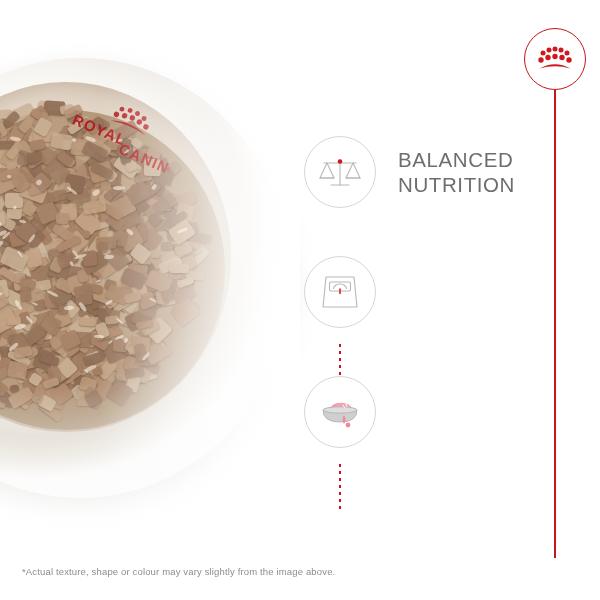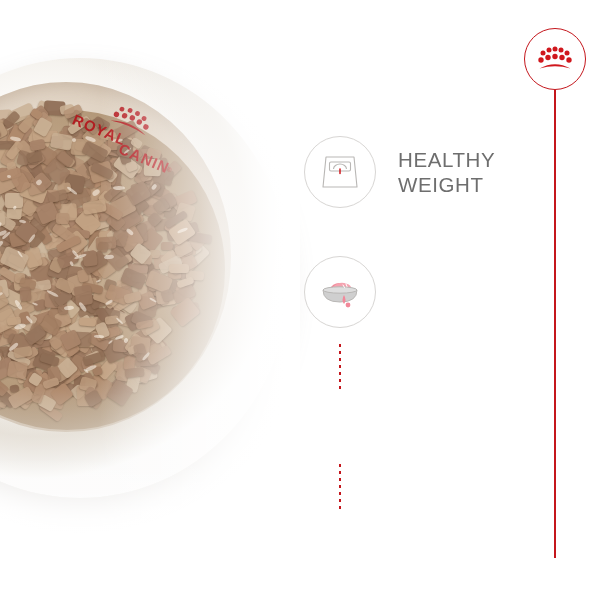--- a/index.html
+++ b/index.html
@@ -973,34 +973,50 @@
       </svg>
     </div>
   </div>
   <div id="brand-stem"></div>
 
   <div id="features">
 
     <div class="connector c1"></div>
     <div class="connector c2"></div>
 
+    <div class="feature-row">
+      <div class="feature-icon">
+        <svg width="44" height="40" viewBox="0 0 44 40">
+          <g stroke="#b9b7b5" stroke-width="1.1" fill="none" stroke-linecap="round" stroke-linejoin="round">
+            <line x1="22" y1="8" x2="22" y2="33"></line>
+            <line x1="6" y1="11" x2="38" y2="11"></line>
+            <line x1="13" y1="33" x2="31" y2="33"></line>
+            <path d="M9 11 L2 26 L16 26 Z"></path>
+            <path d="M35 11 L28 26 L42 26 Z"></path>
+            <line x1="2" y1="26" x2="16" y2="26"></line>
+            <line x1="28" y1="26" x2="42" y2="26"></line>
+          </g>
+          <circle cx="22" cy="9.5" r="2.3" fill="#d0171d"></circle>
+        </svg>
+      </div>
+      <div class="feature-label">BALANCED
+NUTRITION</div>
+    </div>
 
     <div class="feature-row">
       <div class="feature-icon">
         <svg width="40" height="40" viewBox="0 0 40 40">
           <g stroke="#b9b7b5" stroke-width="1.1" fill="none" stroke-linejoin="round">
             <path d="M6 5 H34 L37 35 H3 Z" rx="2"></path>
             <path d="M11 10 h18 a1.5 1.5 0 0 1 1.5 1.5 v6 a1.5 1.5 0 0 1 -1.5 1.5 h-18 a1.5 1.5 0 0 1 -1.5 -1.5 v-6 a1.5 1.5 0 0 1 1.5 -1.5 z"></path>
             <path d="M13.5 17 a6.5 5 0 0 1 13 0"></path>
           </g>
           <line x1="20" y1="17" x2="20" y2="21.5" stroke="#d0171d" stroke-width="1.5" stroke-linecap="round"></line>
         </svg>
       </div>
-      <div class="feature-label">HEALTHY
-WEIGHT</div>
     </div>
 
     <div class="feature-row">
       <div class="feature-icon">
         <svg width="46" height="38" viewBox="0 0 46 38">
 
           <path d="M12 17 q4 -8 12 -7 q9 1 11 7 q-11 4 -23 0 z" fill="#f2899a"></path>
           <path d="M16 14 q5 -5 11 -4 q6 1 7 4 q-9 3 -18 0 z" fill="#f5a3b0"></path>
 
           <path d="M6 17 h34 q0 12 -17 12 q-17 0 -17 -12 z" fill="#cfcfcf" stroke="#b9b7b5" stroke-width="1"></path>
@@ -1010,14 +1026,15 @@
           <path d="M27 22 q3 5 0 9 q-3 -4 0 -9 z" fill="#f2899a"></path>
           <circle cx="31" cy="32" r="2.4" fill="#f2899a"></circle>
 
           <path d="M26 12 l1.5 2.5 M29 11 l1 2.5" stroke="#ffffff" stroke-width="1" stroke-linecap="round"></path>
         </svg>
       </div>
     </div>
 
   </div>
 
+  <div id="footnote">*Actual texture, shape or colour may vary slightly from the image above.</div>
 
 </div>
 
 </body></html>

